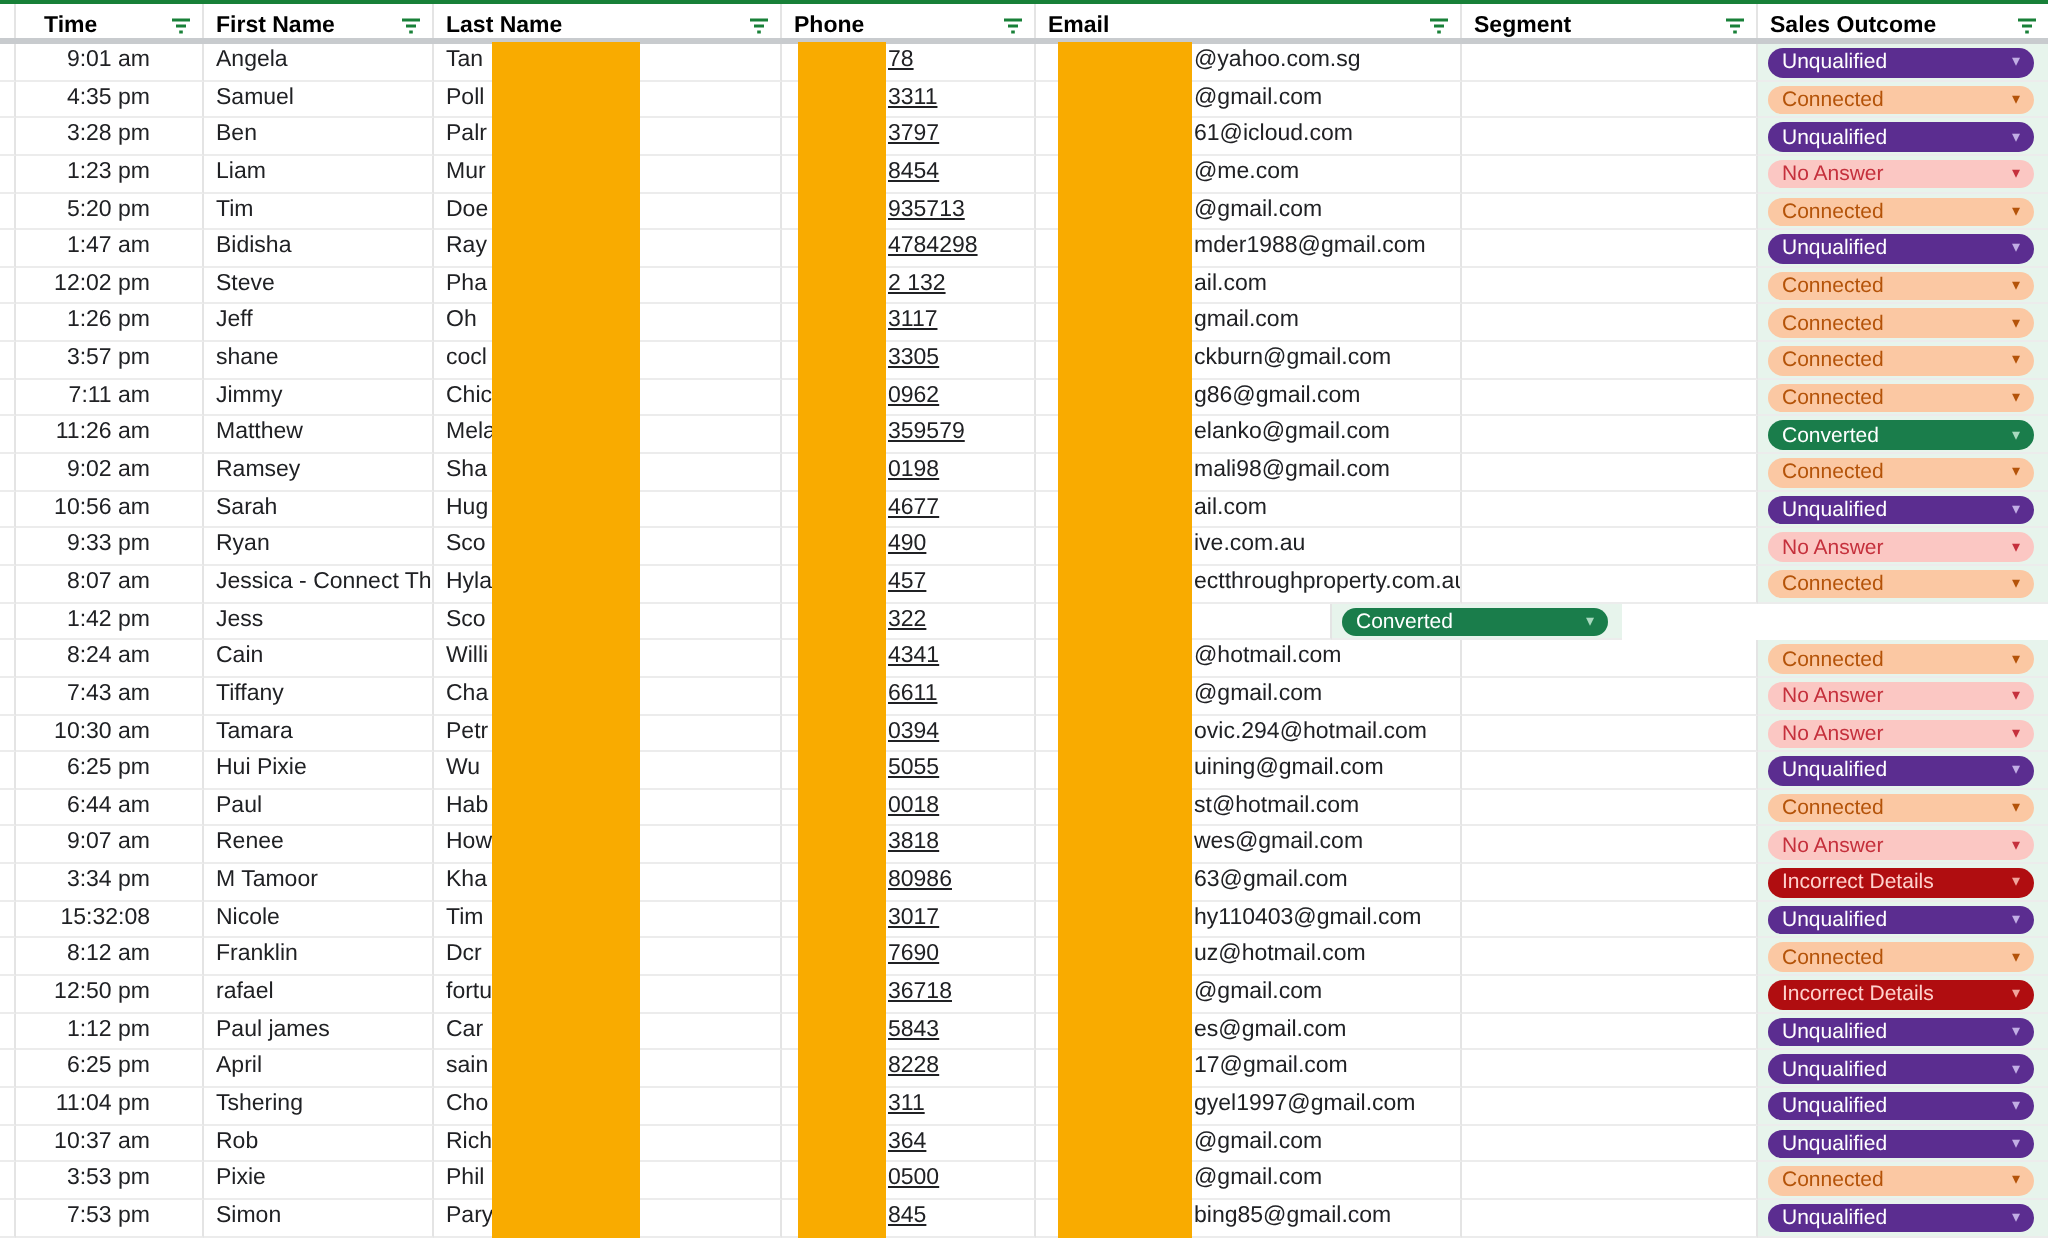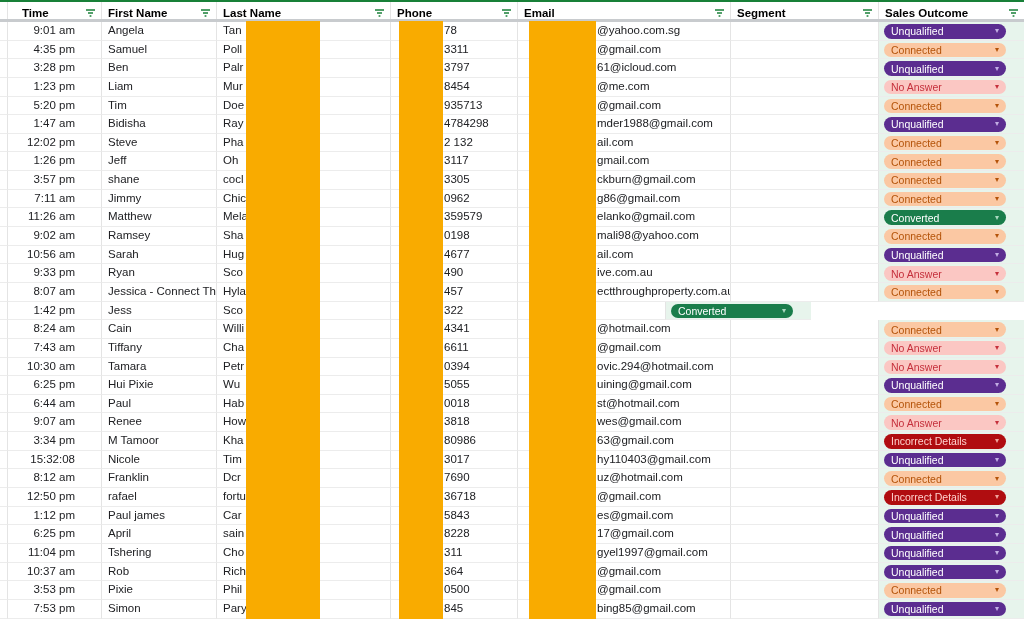--- a/index.html
+++ b/index.html
@@ -18,23 +18,23 @@
            font-size:11.5px; font-weight:700; color:var(--header-text,#000);
            padding:4px 5px 0 6px; border-bottom:none; }
   .w-gutter{ width:8px; padding:0; }
   .w-time{ width:94px; } .w-first{ width:115px; } .w-last{ width:174px; }
   .w-phone{ width:127px; } .w-email{ width:213px; } .w-segment{ width:148px; }
   .w-outcome{ width:145px; border-right:none; }
   .hcell.w-time{ padding-left:14px; }
   .c-time{ text-align:right; padding-right:26px; }
   .c-first{ padding-left:6px; }
   .c-last{ padding-left:6px; }
-  .c-phone{ padding-left:53px; }
+  .c-phone{ padding-left:53px;text-decoration:underline; }
   .c-email{ padding-left:79px; }
-  .c-outcome{ background:var(--outcome-column-bg,#e7f4ec); padding:2px 18px 2px 5px; }
+  .c-outcome{ background:var(--outcome-column-bg,#e7f4ec); padding:2px 7px 2px 5px; }
   .chip { height:14.5px; border-radius:8px; display:flex; align-items:center;
           justify-content:space-between; padding:0 7px; font-size:10.5px;
           font-weight:500; line-height:14px; }
   .chip-arrow { font-size:8px; line-height:8px; }
   .filter-icon { flex:0 0 auto; color:var(--filter-icon,#188038); cursor:pointer; }
   .redaction { position:absolute; top:21px; height:598px;
                background:var(--redaction,#f9ab00); z-index:5; }
   .redaction.a{ left:246px; width:74px; }
   .redaction.b{ left:399px; width:44px; }
   .redaction.c{ left:529px; width:67px; }
@@ -269,21 +269,21 @@
       </div>
     </div>
   </div>
 
   <div class="row">
     <div class="cell w-gutter"></div>
     <div class="cell w-time c-time">9:02 am</div>
     <div class="cell w-first c-first">Ramsey</div>
     <div class="cell w-last c-last">Sha</div>
     <div class="cell w-phone c-phone">0198</div>
-    <div class="cell w-email c-email">mali98@yahoo.com</div>
+    <div class="cell w-email c-email">mali98@gmail.com</div>
     <div class="cell w-segment"></div>
     <div class="cell w-outcome c-outcome">
       <div class="chip" style="background: rgb(251, 200, 163);">
         <span class="chip-label" style="color: rgb(180, 83, 9);">Connected</span>
         <span class="chip-arrow" style="color: rgb(180, 83, 9);">▾</span>
       </div>
     </div>
   </div>
 
   <div class="row">

